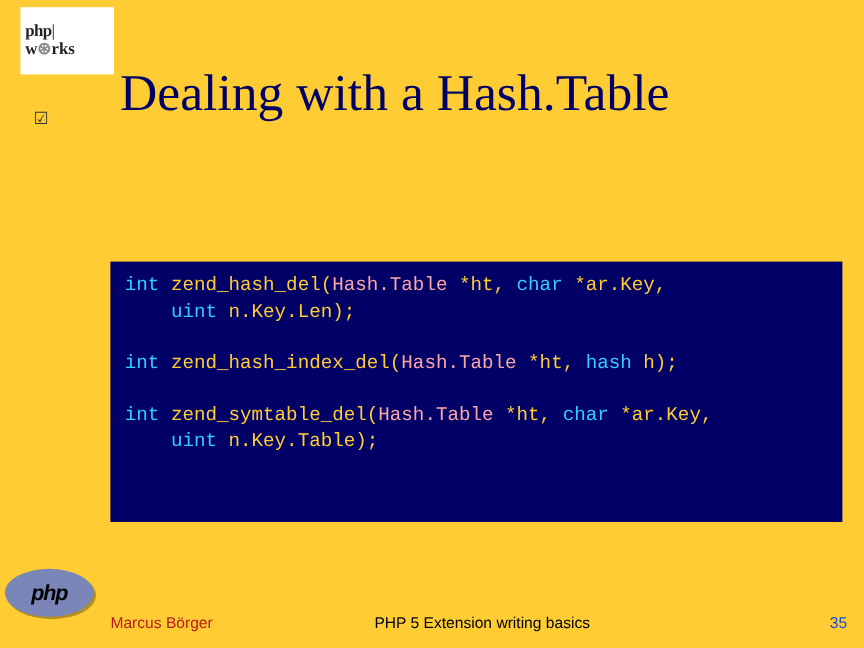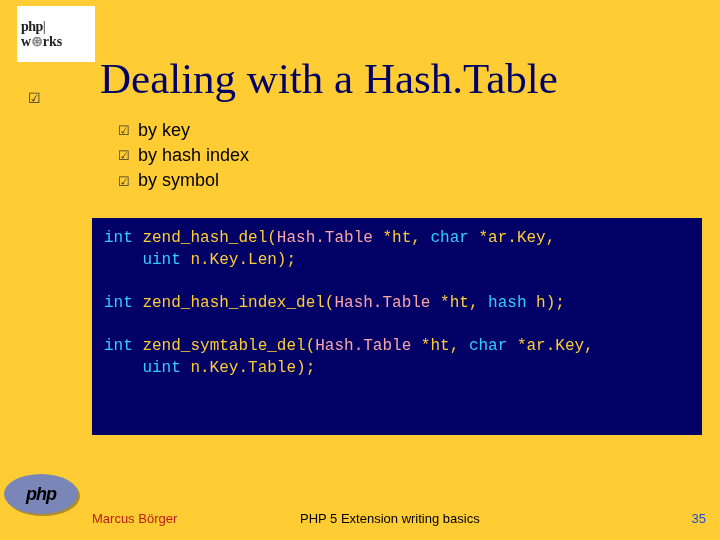--- a/index.html
+++ b/index.html
@@ -17,42 +17,37 @@
 .sub-list { position: absolute; top: 118px; left: 118px; }
 .sub-item { font-family: Verdana, sans-serif; font-size: 18px; color: #000; line-height: 1.4; }
 .sub-bullet { display: inline-block; width: 20px; font-size: 13px; color: #333; vertical-align: middle; }
 .codebox { position: absolute; left: 92px; top: 218px; width: 610px; height: 217px; background: #000066; padding: 10px 12px; font-family: 'Courier New', monospace; font-size: 16px; color: #ffcc33; line-height: 1.35; white-space: pre; }
 .kw { color: #33ccff; }
 .ty { color: #fca5a5; }
 .logo-bottom { position: absolute; left: 4px; bottom: 20px; width: 82px; height: 46px; }
 .php-oval { width: 74px; height: 40px; background: #7a86b8; border-radius: 50%; display: flex; align-items: center; justify-content: center; position: relative; box-shadow: 2px 2px 0 rgba(0,0,0,0.3); }
 .php-oval span { font-family: Verdana, sans-serif; font-weight: bold; font-style: italic; font-size: 18px; color: #000; letter-spacing: -1px; }
 .footer-author { position: absolute; left: 92px; bottom: 14px; font-family: Verdana, sans-serif; font-size: 13px; color: #b91c1c; }
-.footer-title { position: absolute; left: 300px; bottom: 14px; font-family: Verdana, sans-serif; font-size: 13px; color: #000; }
+.footer-title { position: absolute; left: 312px; bottom: 14px; font-family: Verdana, sans-serif; font-size: 13px; color: #000; }
 .footer-page { position: absolute; right: 14px; bottom: 14px; font-family: Verdana, sans-serif; font-size: 13px; color: #1d4ed8; }
 </style>
 </head>
 <body>
 
 <div class="slide">
 
   <div class="logo-top">
     <div class="logo-top-text1"><span>php</span><span class="bar">|</span></div>
     <div class="logo-top-text2"><span>w</span><span class="gear">⊛</span><span>rks</span></div>
   </div>
 
   <div class="title">Dealing with a Hash.Table</div>
 
   <div class="main-bullet">☑</div>
 
-  <div class="sub-list">
-    <div class="sub-item"><span class="sub-bullet">☑</span><span>by key</span></div>
-    <div class="sub-item"><span class="sub-bullet">☑</span><span>by hash index</span></div>
-    <div class="sub-item"><span class="sub-bullet">☑</span><span>by symbol</span></div>
-  </div>
 
   <div class="codebox"><span class="kw">int</span><span> zend_hash_del(</span><span class="ty">Hash.Table</span><span> *ht, </span><span class="kw">char</span><span> *ar.Key,</span>
     <span class="kw">uint</span><span> n.Key.Len);</span>
 
 <span class="kw">int</span><span> zend_hash_index_del(</span><span class="ty">Hash.Table</span><span> *ht, </span><span class="kw">hash</span><span> h);</span>
 
 <span class="kw">int</span><span> zend_symtable_del(</span><span class="ty">Hash.Table</span><span> *ht, </span><span class="kw">char</span><span> *ar.Key,</span>
     <span class="kw">uint</span><span> n.Key.Table);</span></div>
 
   <div class="logo-bottom">

